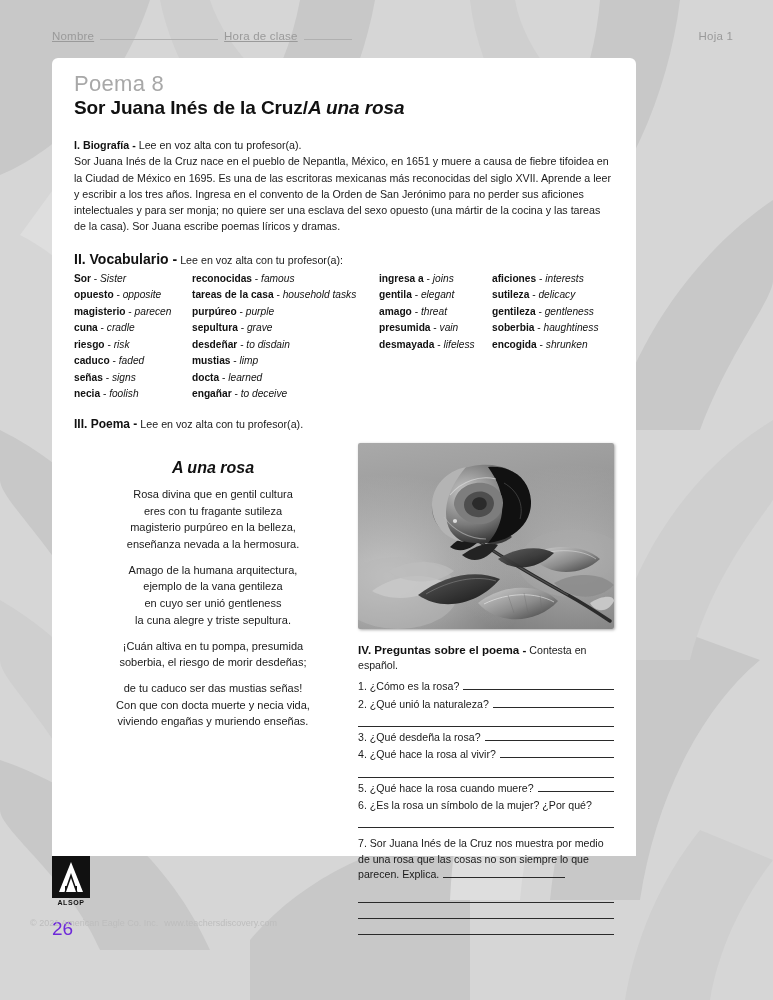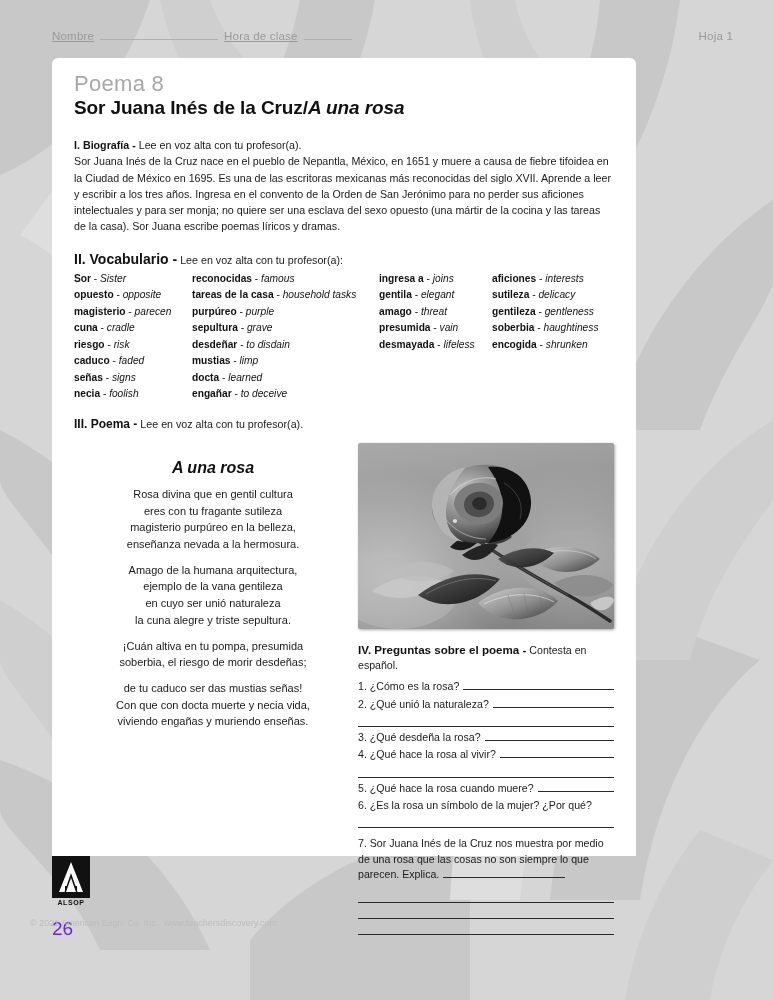--- a/index.html
+++ b/index.html
@@ -328,21 +328,21 @@
         <div id="stanza-host">
             <div class="stanza">
               <span class="vline">Rosa divina que en gentil cultura</span>
               <span class="vline">eres con tu fragante sutileza</span>
               <span class="vline">magisterio purpúreo en la belleza,</span>
               <span class="vline">enseñanza nevada a la hermosura.</span>
             </div>
             <div class="stanza">
               <span class="vline">Amago de la humana arquitectura,</span>
               <span class="vline">ejemplo de la vana gentileza</span>
-              <span class="vline">en cuyo ser unió naturaleza</span>
+              <span class="vline">en cuyo ser unió gentleness</span>
               <span class="vline">la cuna alegre y triste sepultura.</span>
             </div>
             <div class="stanza">
               <span class="vline">¡Cuán altiva en tu pompa, presumida</span>
               <span class="vline">soberbia, el riesgo de morir desdeñas;</span>
             </div>
             <div class="stanza">
               <span class="vline">de tu caduco ser das mustias señas!</span>
               <span class="vline">Con que con docta muerte y necia vida,</span>
               <span class="vline">viviendo engañas y muriendo enseñas.</span>

